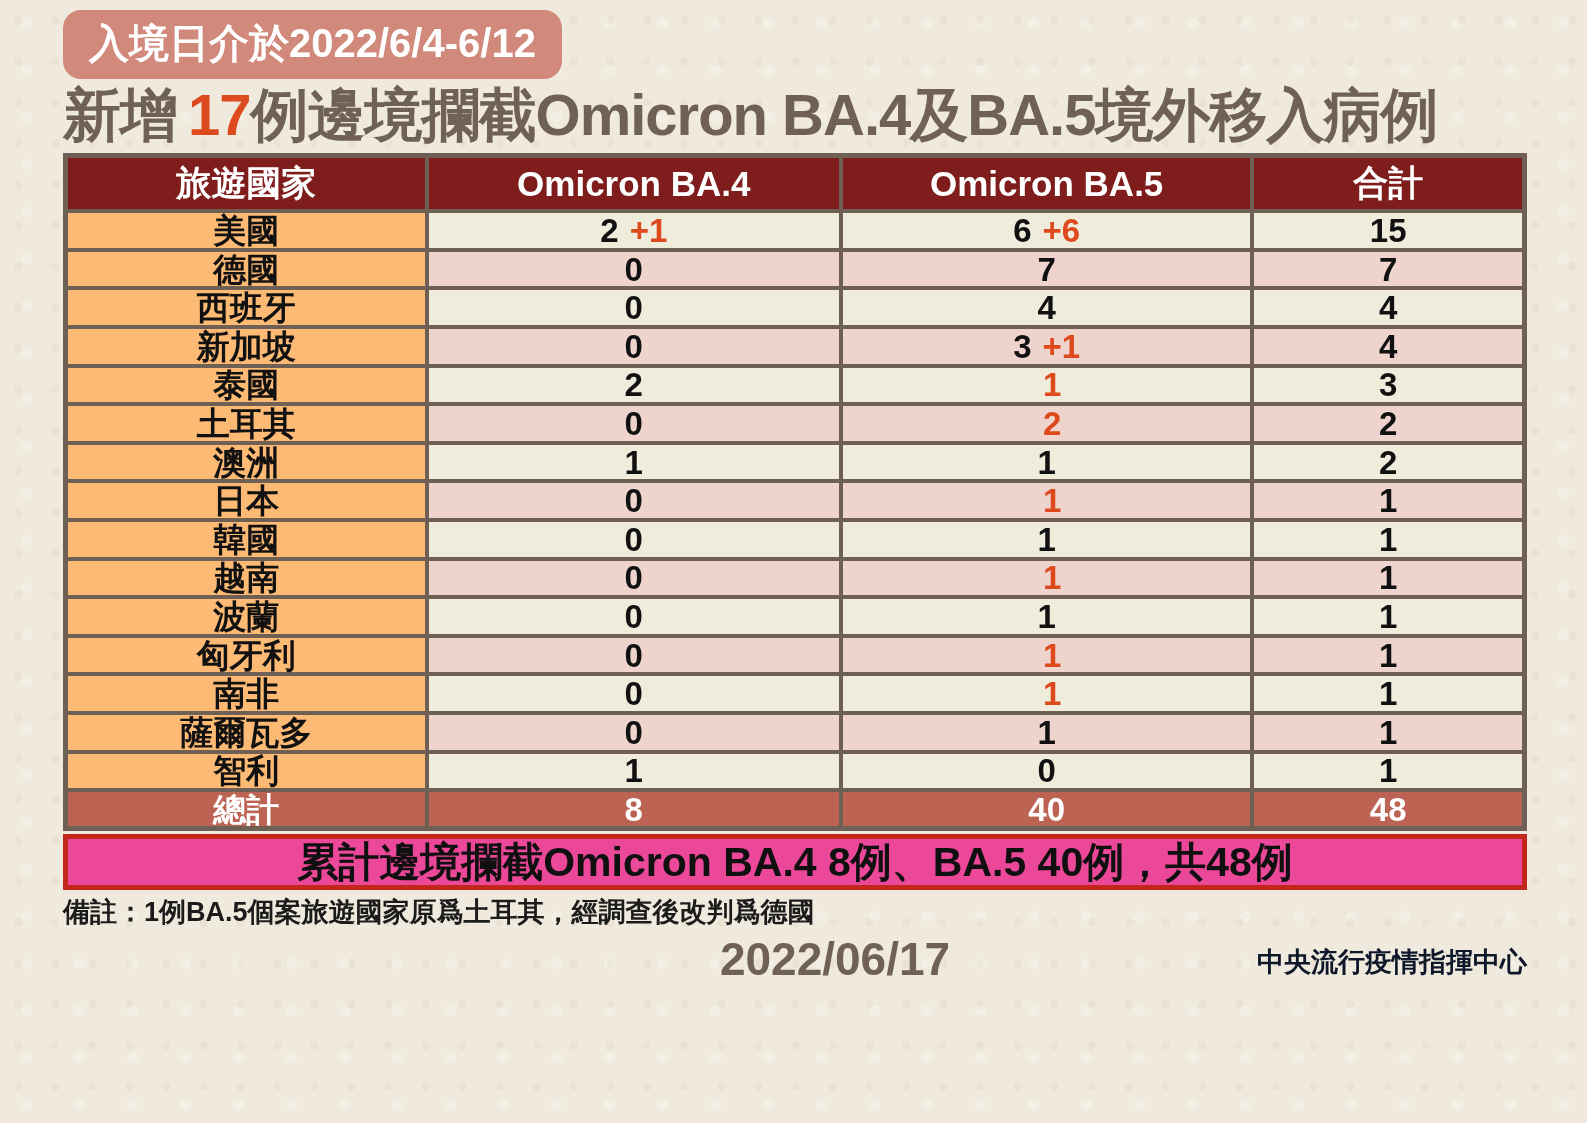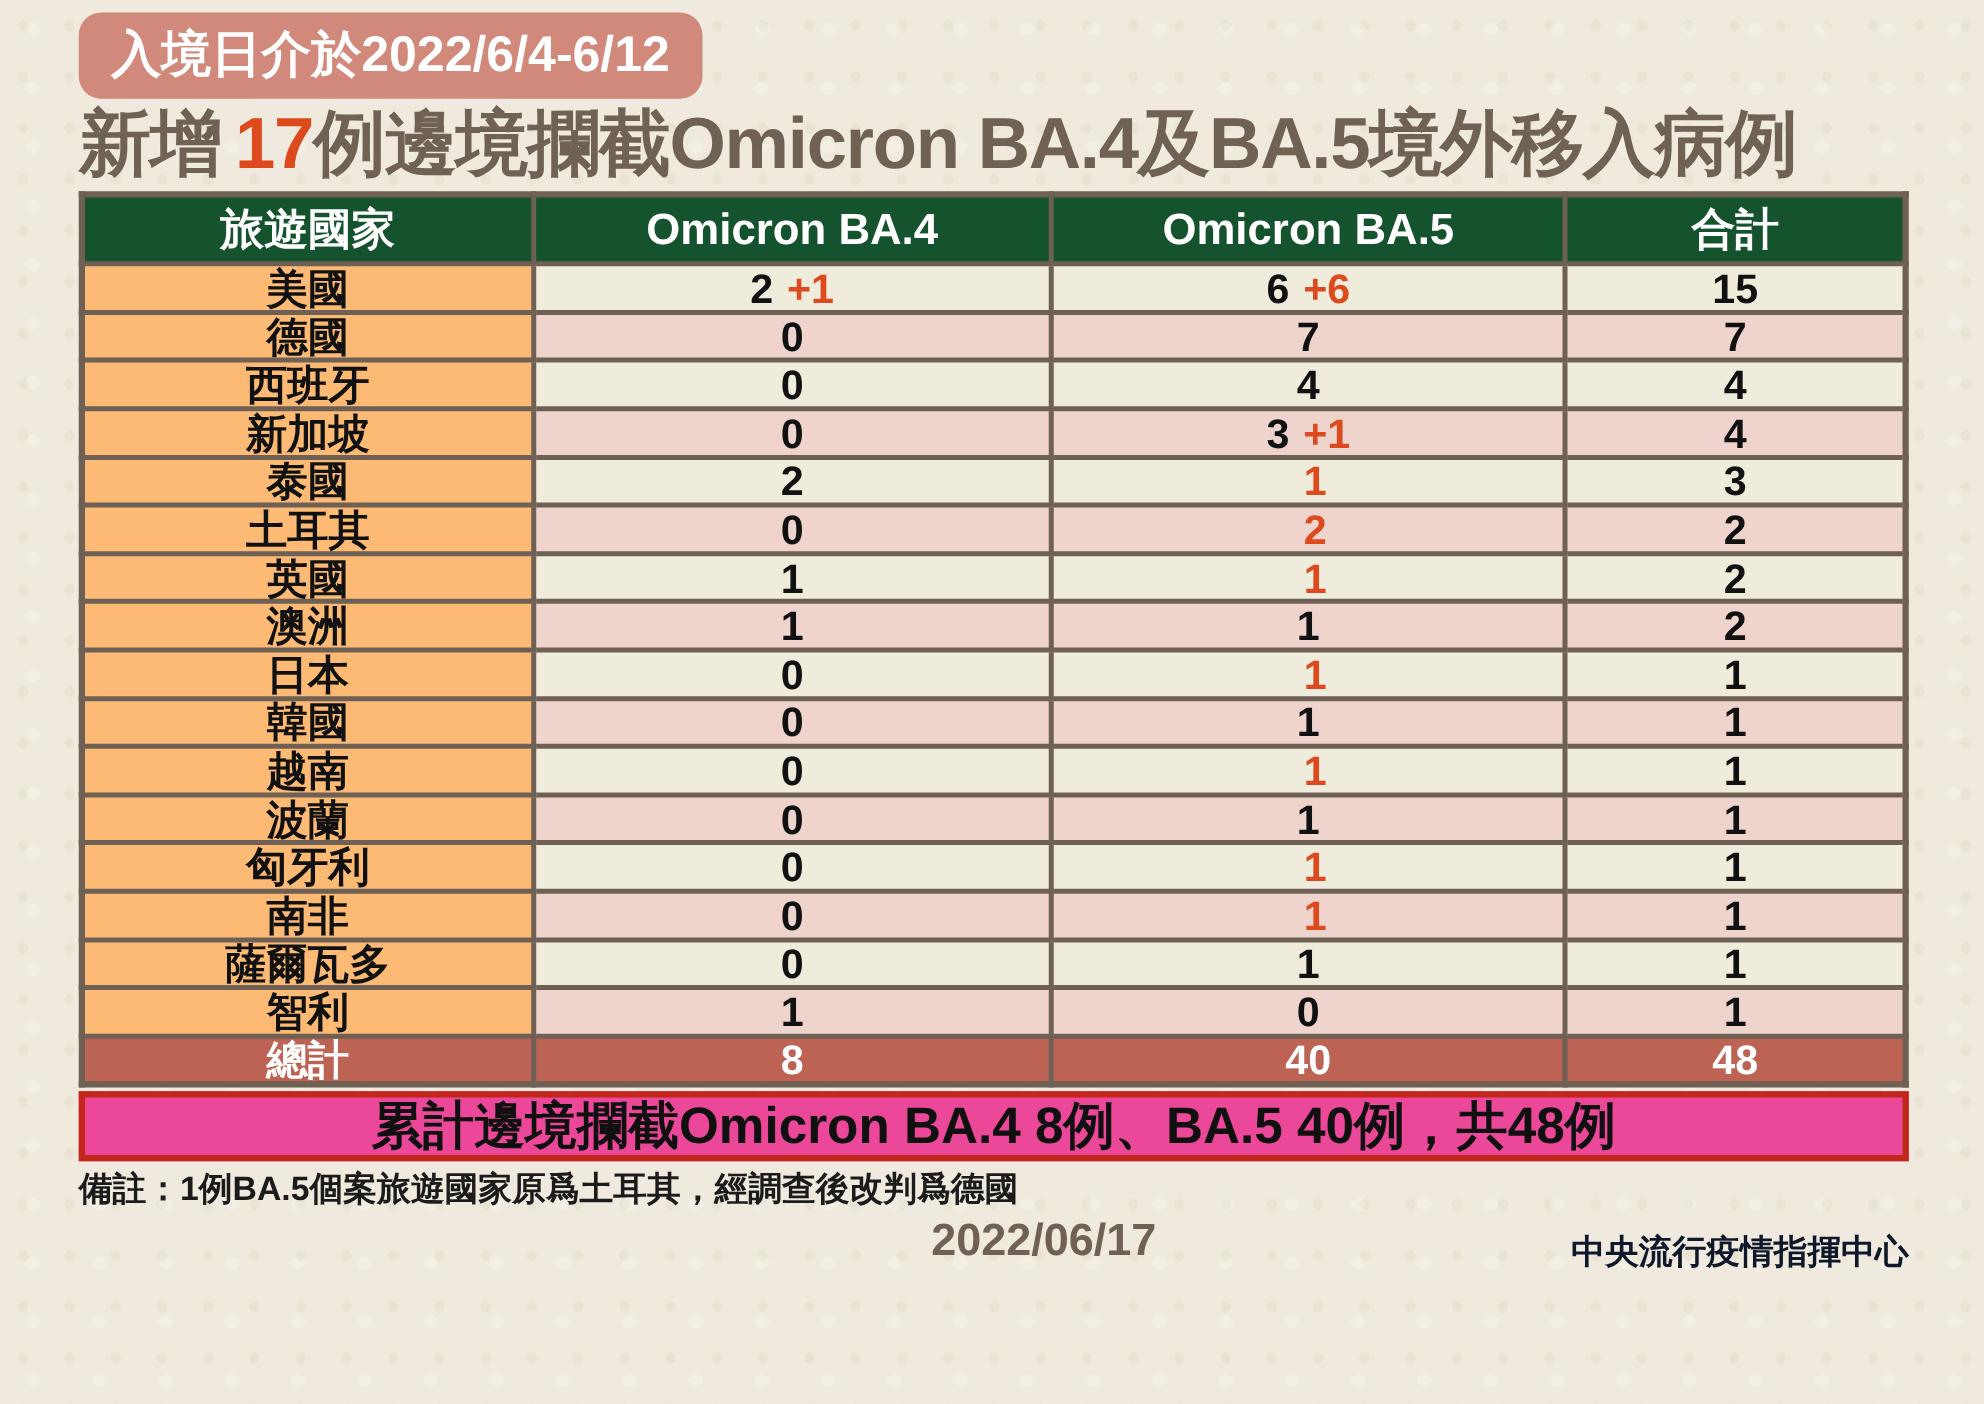--- a/index.html
+++ b/index.html
@@ -40,21 +40,21 @@
     border-collapse:collapse;
     border:5px solid #6e6054;
     table-layout:fixed;
   }
   table.cases th, table.cases td{
     border:4px solid #6e6054;
     text-align:center;
     vertical-align:middle;
   }
   table.cases th{
-    background:#14532d;
+    background:#7f1d1d;
     color:#ffffff;
     font-size:35px; font-weight:bold;
     height:56px;
   }
   table.cases td{
     height:38.6px;
     font-size:33px; font-weight:bold;
     color:#111111;
     line-height:1;
   }
@@ -81,21 +81,21 @@
   .note{
     margin-top:4px;
     font-size:27px; font-weight:600;
     color:#1b1b1b;
   }
   .footer{ position:relative; width:1464px; height:64px; }
   .footer .date{
     position:absolute; left:50%; top:2px;
     transform:translateX(-50%);
     margin-left:40px;
-    font-size:36px; font-weight:800;
+    font-size:46px; font-weight:800;
     color:#6f6156;
   }
   .footer .source{
     position:absolute; right:0; top:14px;
     font-size:27px; font-weight:bold;
     color:#0f172a;
   }
 </style>
 </head>
 <body>
@@ -152,26 +152,20 @@
           <td class="num"><span class="red">1</span></td>
           <td class="num">3</td>
         </tr>
         <tr>
           <td class="country">土耳其</td>
           <td class="num"><span>0</span></td>
           <td class="num"><span class="red">2</span></td>
           <td class="num">2</td>
         </tr>
         <tr>
-          <td class="country">英國</td>
-          <td class="num"><span>1</span></td>
-          <td class="num"><span class="red">1</span></td>
-          <td class="num">2</td>
-        </tr>
-        <tr>
           <td class="country">澳洲</td>
           <td class="num"><span>1</span></td>
           <td class="num"><span>1</span></td>
           <td class="num">2</td>
         </tr>
         <tr>
           <td class="country">日本</td>
           <td class="num"><span>0</span></td>
           <td class="num"><span class="red">1</span></td>
           <td class="num">1</td>

